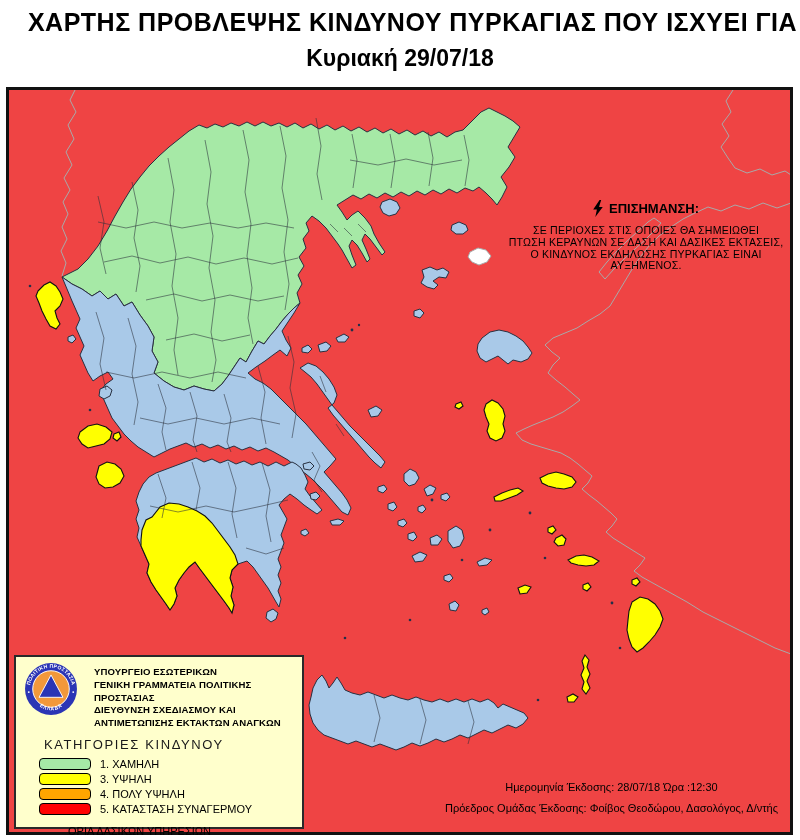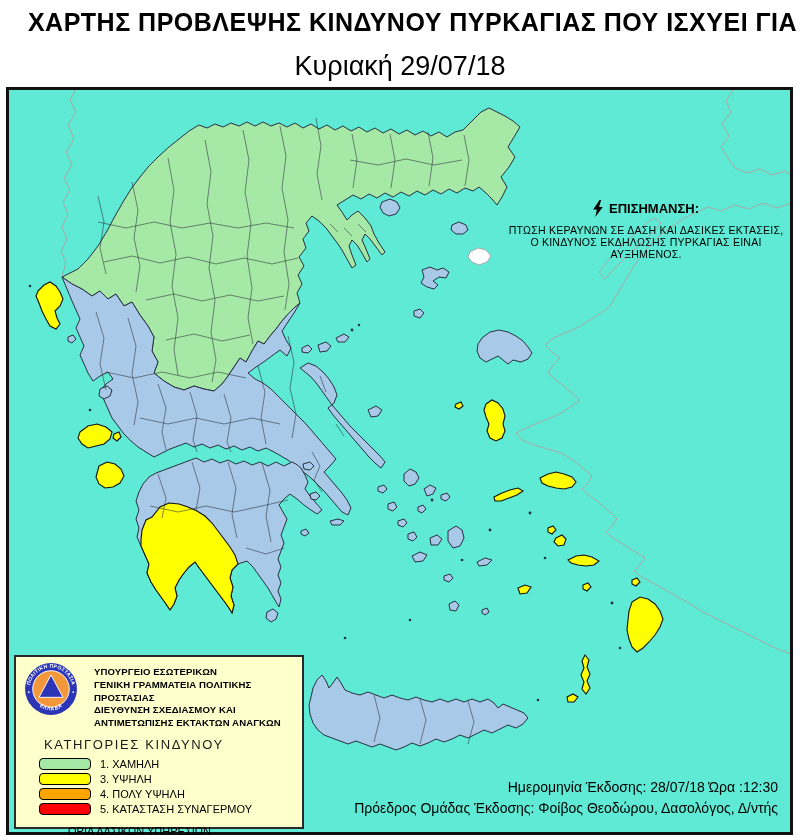--- a/index.html
+++ b/index.html
@@ -1,22 +1,22 @@
 <!DOCTYPE html>
 <html style="--c-low: #A6E9A6; --c-med: #A9C9E8; --c-high: #FFFF00; --c-coast: #A9A9A9; --c-border: #2A2F3A;"><head>
 <meta charset="utf-8">
 <style>
   html,body{margin:0;padding:0;background:#fff;}
   body{width:800px;height:840px;position:relative;overflow:hidden;
        font-family:"Liberation Sans", sans-serif;color:#000;}
   .title-block{position:absolute;left:0;top:8px;width:800px;text-align:center;}
   .title-l1{font-size:25px;font-weight:bold;letter-spacing:0.5px;padding-left:25px;}
-  .title-l2{font-size:27px;font-weight:normal;margin-top:14px;}
+  .title-l2{font-size:23px;font-weight:bold;margin-top:8px;}
   .map-frame{position:absolute;left:6px;top:87px;width:787px;height:748px;
-             border:3px solid #111;box-sizing:border-box;background:#5eead4;}
+             border:3px solid #111;box-sizing:border-box;background:#ef4444;}
   .map-svg{position:absolute;left:0;top:0;width:100%;height:100%;}
   
   .z-low{fill:var(--c-low);stroke:#283040;stroke-width:1;}
   .z-med{fill:var(--c-med);stroke:#283040;stroke-width:1;}
   .z-high{fill:var(--c-high);stroke:#111;stroke-width:1.1;}
   .coast{fill:none;stroke:var(--c-coast);stroke-width:1;}
   .coast-c{fill:#fff;stroke:var(--c-coast);stroke-width:1;}
   .iborder{fill:none;stroke:var(--c-border);stroke-width:0.7;opacity:0.8;}
   .islet{fill:#22304a;}
   
@@ -35,21 +35,21 @@
   .lg-org div{font-size:9.6px;font-weight:bold;line-height:12.8px;letter-spacing:0.1px;}
   .lg-heading{font-size:13px;margin:7px 0 5px 20px;letter-spacing:1.6px;color:#1a1a1a;}
   .lg-row{display:flex;align-items:center;height:15px;margin-left:15px;}
   .lg-swatch{width:52px;height:12px;border:1.6px solid #000;border-radius:4px;
              box-sizing:border-box;flex:0 0 52px;}
   .lg-label{font-size:11px;margin-left:9px;white-space:nowrap;}
   .lg-bound{display:flex;align-items:center;margin:8px 0 0 36px;}
   .lg-bound .lg-label{margin-left:8px;}
   
   .footer{position:absolute;right:12px;bottom:13px;text-align:right;}
-  .footer div{font-size:14px;line-height:21px;}
+  .footer div{font-size:11px;line-height:21px;text-align:center;}
 </style>
 </head>
 <body>
 
 <div class="title-block">
   <div class="title-l1">ΧΑΡΤΗΣ ΠΡΟΒΛΕΨΗΣ ΚΙΝΔΥΝΟΥ ΠΥΡΚΑΓΙΑΣ ΠΟΥ ΙΣΧΥΕΙ ΓΙΑ</div>
   <div class="title-l2">Κυριακή 29/07/18</div>
 </div>
 
 <div class="map-frame">
@@ -186,20 +186,21 @@
     </g>
   </svg>
 
   <div class="warning">
     <div class="warn-head">
       <svg class="bolt" viewBox="0 0 10 16">
         <polygon points="6,0 0,9 3.5,9 2,16 9,6.5 5.5,6.5 7.5,0" fill="#000"></polygon>
       </svg>
       <span>ΕΠΙΣΗΜΑΝΣΗ:</span>
     </div>
+    <div class="warn-line">ΣΕ ΠΕΡΙΟΧΕΣ ΣΤΙΣ ΟΠΟΙΕΣ ΘΑ ΣΗΜΕΙΩΘΕΙ</div>
     <div class="warn-line">ΠΤΩΣΗ ΚΕΡΑΥΝΩΝ ΣΕ ΔΑΣΗ ΚΑΙ ΔΑΣΙΚΕΣ ΕΚΤΑΣΕΙΣ,</div>
     <div class="warn-line">Ο ΚΙΝΔΥΝΟΣ ΕΚΔΗΛΩΣΗΣ ΠΥΡΚΑΓΙΑΣ ΕΙΝΑΙ ΑΥΞΗΜΕΝΟΣ.</div>
   </div>
 
   <div class="legend">
     <div class="lg-top">
       <svg class="lg-logo" viewBox="0 0 52 52" width="54" height="54">
         <circle cx="26" cy="26" r="25" fill="#2B35B5"></circle>
         <circle cx="26" cy="26" r="17.6" fill="#F2983B" stroke="#FFFFFF" stroke-width="0.9"></circle>
         <polygon points="26,12.5 37.5,34 14.5,34" fill="#2B35B5" stroke="#FFFFFF" stroke-width="0.9"></polygon>

